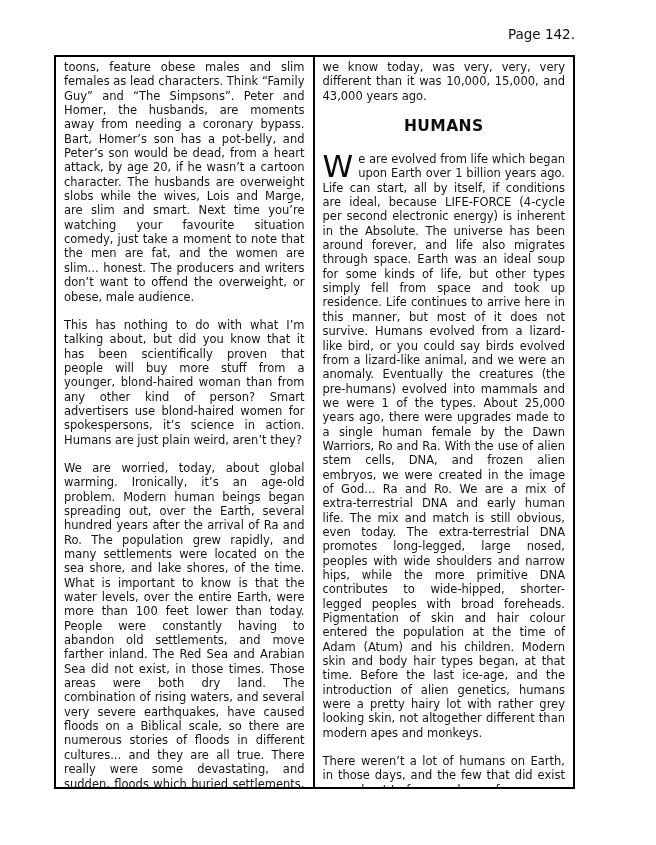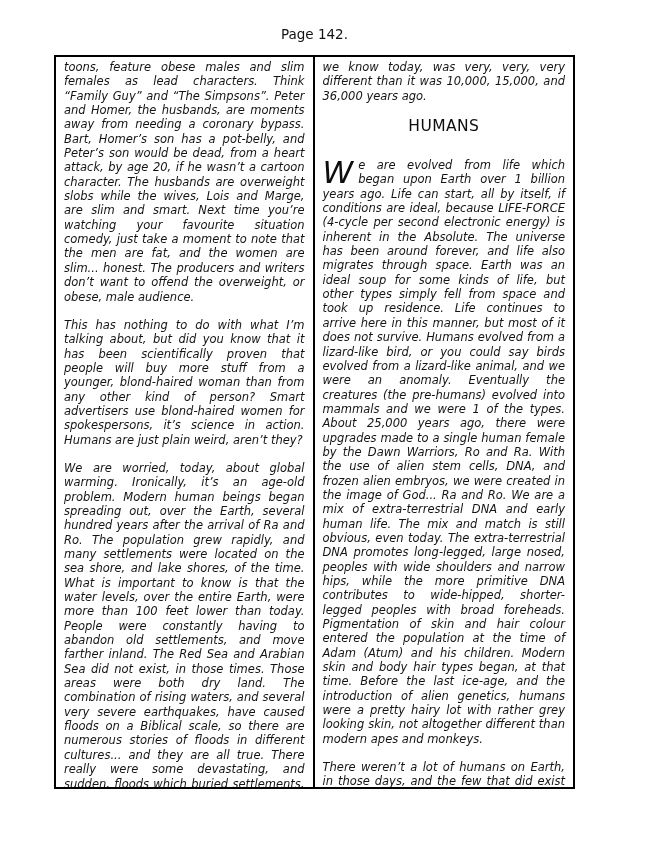--- a/index.html
+++ b/index.html
@@ -13,21 +13,21 @@
     position: relative;
     overflow: hidden;
     font-family: "DejaVu Sans", sans-serif;
     color: #141414;
   }
   .page-header {
     position: absolute;
     top: 26px;
     left: 54px;
     width: 521px;
-    text-align: center;
+    text-align: right;
     font-size: 13.5px;
     color: #111;
   }
   .frame {
     position: absolute;
     left: 54px;
     top: 55px;
     width: 521px;
     height: 734px;
     border: 2px solid #000;
@@ -43,30 +43,29 @@
   }
   .column.left {
     border-right: 2px solid #000;
   }
   .column p {
     margin: 0 0 14px 0;
     font-size: 11.5px;
     line-height: 14.35px;
     text-align: justify;
     color: #141414;
-    font-style: italic;
   }
   .column p:last-child {
     margin-bottom: 0;
   }
   .section-heading {
-    margin: 7px 0 23px 0;
+    margin: 7px 0 17px 0;
     text-align: center;
     font-size: 15.5px;
-    font-weight: normal;
+    font-weight: bold;
     letter-spacing: 0.4px;
     color: #0d0d0d;
   }
   .dropcap {
     float: left;
     font-size: 31px;
     line-height: 25px;
     padding: 2px 5px 0 0;
     color: #0d0d0d;
   }
@@ -78,21 +77,21 @@
 
 <div class="frame">
 
   <div class="column left">
     <p>toons, feature obese males and slim females as lead characters.  Think “Family Guy” and “The Simpsons”.  Peter and Homer, the husbands, are moments away from needing a coronary bypass.  Bart, Homer’s son has a pot-belly, and Peter’s son would be dead, from a heart attack, by age 20, if he wasn’t a cartoon character.  The husbands are overweight slobs while the wives, Lois and Marge, are slim and smart.  Next time you’re watching your favourite situation comedy, just take a moment to note that the men are fat, and the women are slim... honest.  The producers and writers don’t want to offend the overweight, or obese, male audience.</p>
     <p>This has nothing to do with what I’m talking about, but did you know that it has been scientifically proven that people will buy more stuff from a younger, blond-haired woman than from any other kind of person?  Smart advertisers use blond-haired women for spokespersons, it’s science in action.  Humans are just plain weird, aren’t they?</p>
     <p>We are worried, today, about global warming.  Ironically, it’s an age-old problem.  Modern human beings began spreading out, over the Earth, several hundred years after the arrival of Ra and Ro.  The population grew rapidly, and many settlements were located on the sea shore, and lake shores, of the time.  What is important to know is that the water levels, over the entire Earth, were more than 100 feet lower than today.  People were constantly having to abandon old settlements, and move farther inland.  The Red Sea and Arabian Sea did not exist, in those times. Those areas were both dry land.  The combination of rising waters, and several very severe earthquakes, have caused floods on a Biblical scale, so there are numerous stories of floods in different cultures... and they are all true.  There really were some devastating, and sudden, floods which buried settlements, permanently, under many feet of water.  The world map</p>
   </div>
 
   <div class="column right">
-    <p>we know today, was very, very, very different than it was 10,000, 15,000, and 36,000 years ago.</p>
+    <p>we know today, was very, very, very different than it was 10,000, 15,000, and 43,000 years ago.</p>
     <div class="section-heading">HUMANS</div>
     <p>
       <span class="dropcap">W</span><span>e are evolved from life which began upon Earth over 1 billion years ago. Life can start, all by itself, if conditions are ideal, because LIFE-FORCE (4-cycle per second electronic energy) is inherent in the Absolute.  The universe has been around forever, and life also migrates through space.  Earth was an ideal soup for some kinds of life, but other types simply fell from space and took up residence.  Life continues to arrive here in this manner, but most of it does not survive.  Humans evolved from a lizard-like bird, or you could say birds evolved from a lizard-like animal, and we were an anomaly.  Eventually the creatures (the pre-humans) evolved into mammals and we were 1 of the types.  About 25,000 years ago, there were upgrades made to a single human female by the Dawn Warriors, Ro and Ra.  With the use of alien stem cells, DNA, and frozen alien embryos, we were created in the image of God... Ra and Ro.  We are a mix of extra-terrestrial DNA and early human life.  The mix and match is still obvious, even today.  The extra-terrestrial DNA promotes long-legged, large nosed, peoples with wide shoulders and narrow hips, while the more primitive DNA contributes to wide-hipped, shorter-legged peoples with broad foreheads.  Pigmentation of skin and hair colour entered the population at the time of Adam (Atum) and his children.  Modern skin and body hair types began, at that time.  Before the last ice-age, and the introduction of alien genetics, humans were a pretty hairy lot with rather grey looking skin, not altogether different than modern apes and monkeys.</span>
     </p>
     <p>There weren’t a lot of humans on Earth, in those days, and the few that did exist were about to face producers from space.</p>
   </div>
 
 </div>
 
 </body></html>

